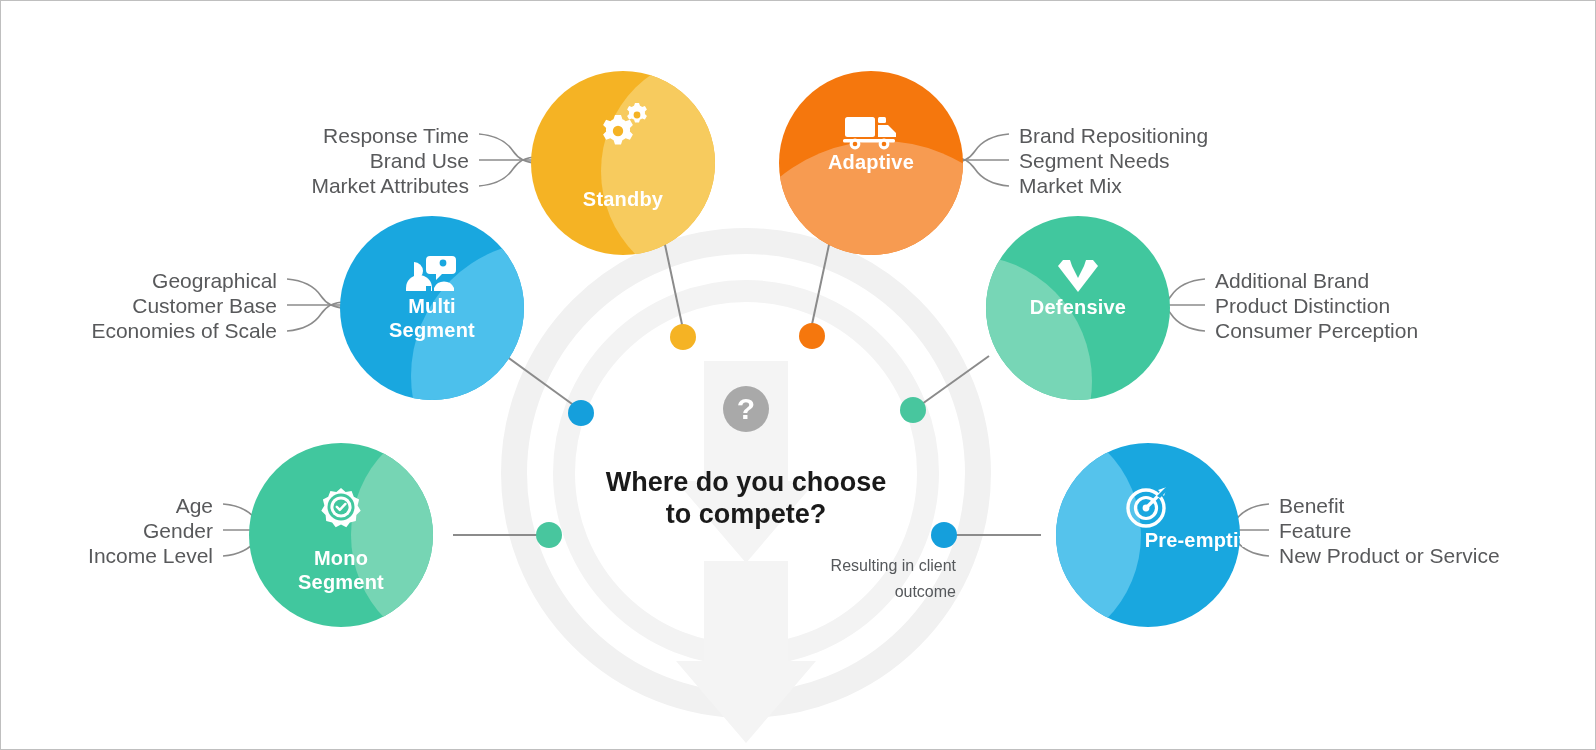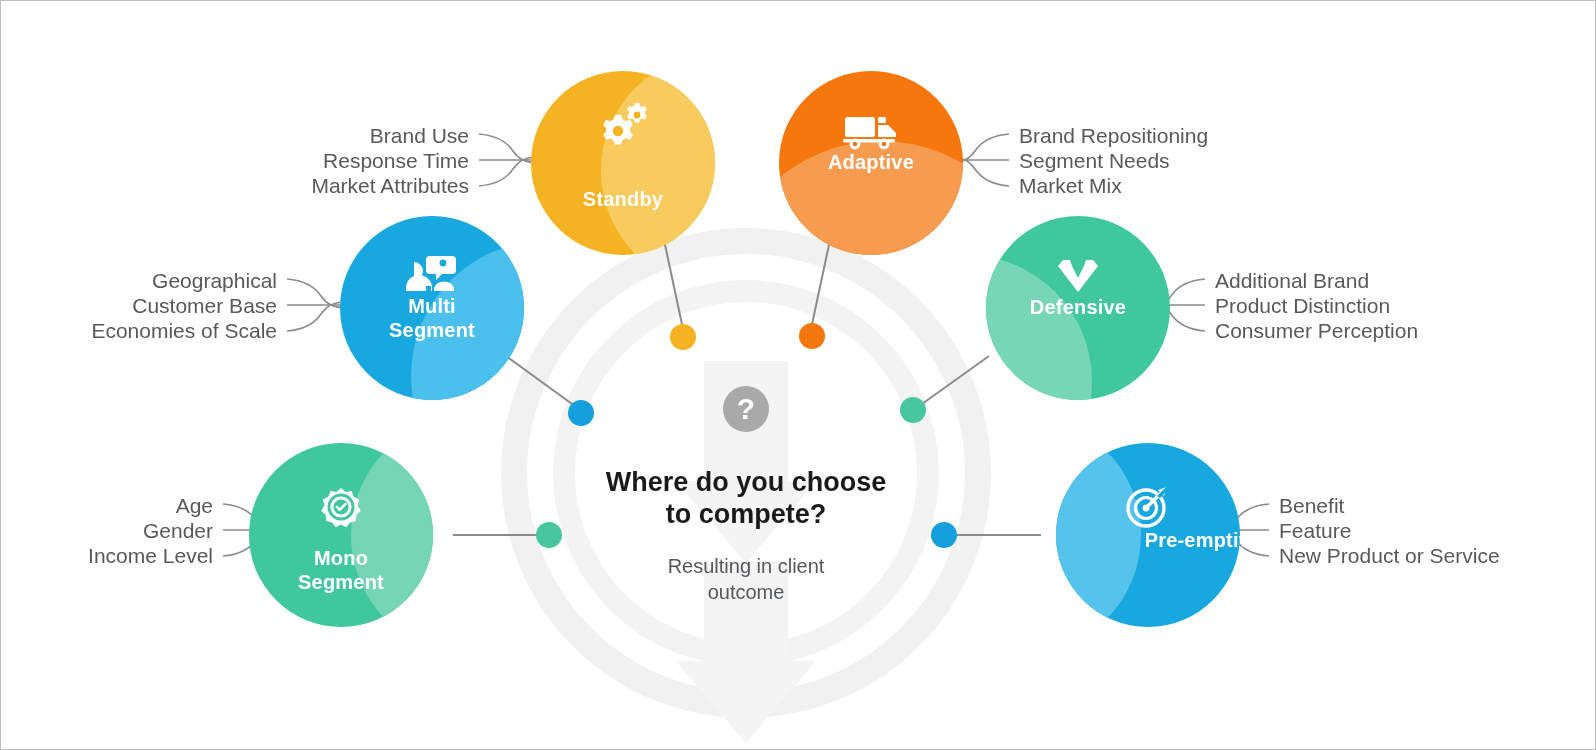--- a/index.html
+++ b/index.html
@@ -63,23 +63,23 @@
     color: #1a1a1a;
     font-size: 27px;
     font-weight: bold;
     line-height: 32px;
     white-space: pre-line;
     margin-top: 18px;
   }
   .centre-sub {
     position: absolute;
     width: 420px;
-    text-align: center;
+    text-align: right;
     color: #55585b;
-    font-size: 20px;
+    font-size: 16px;
     line-height: 26px;
     white-space: pre-line;
   }
   .qmark {
     position: absolute;
     width: 46px;
     height: 46px;
     border-radius: 50%;
     background: #a9a9a9;
     color: #ffffff;
@@ -287,22 +287,22 @@
 Segment</div>
 
     <div class="node-title" style="left:977px; top:295px; width:200px; font-size:20px;">Defensive</div>
 
     <div class="node-title" style="left:240px; top:528px; width:200px; font-size:20px;margin-top:18px;">Mono
 Segment</div>
 
     <div class="node-title" style="left:1102px; top:528px; width:200px; font-size:20px;">Pre-emptive</div>
 
     <div class="label-group left" style="left:68px; top:122px; width:400px;">
+      <span class="label-line">Response  Time</span>
       <span class="label-line">Brand Use</span>
-      <span class="label-line">Response  Time</span>
       <span class="label-line">Market Attributes</span>
     </div>
 
     <div class="label-group left" style="left:-124px; top:267px; width:400px;">
       <span class="label-line">Geographical</span>
       <span class="label-line">Customer Base</span>
       <span class="label-line">Economies of Scale</span>
     </div>
 
     <div class="label-group left" style="left:-188px; top:492px; width:400px;">

